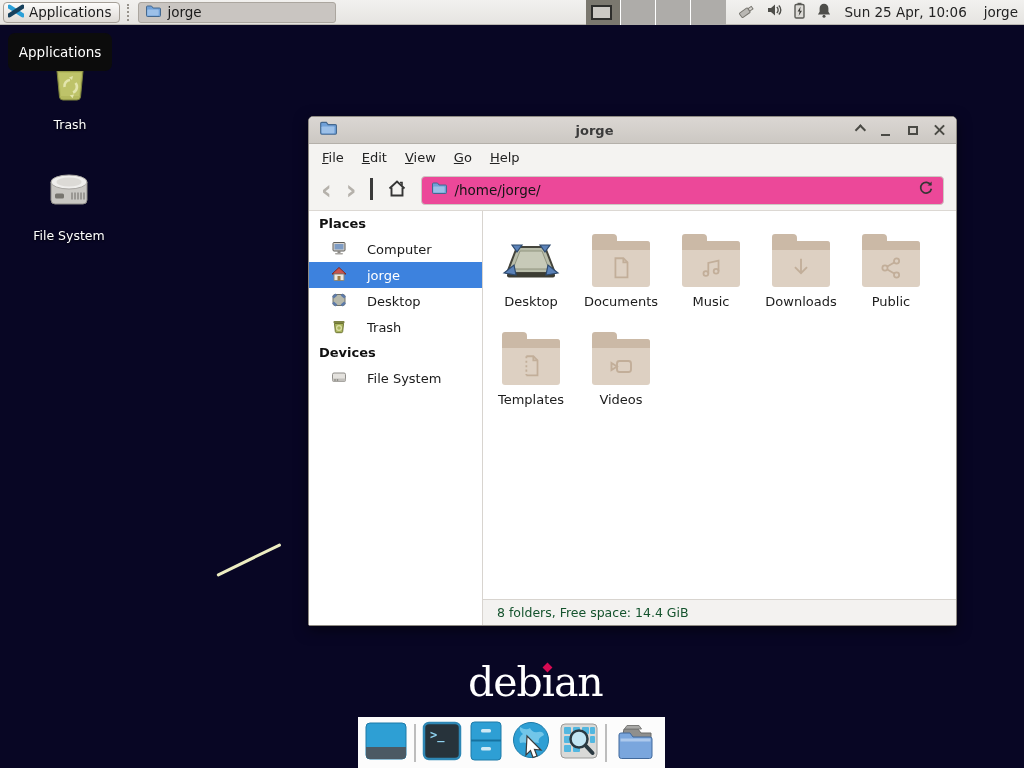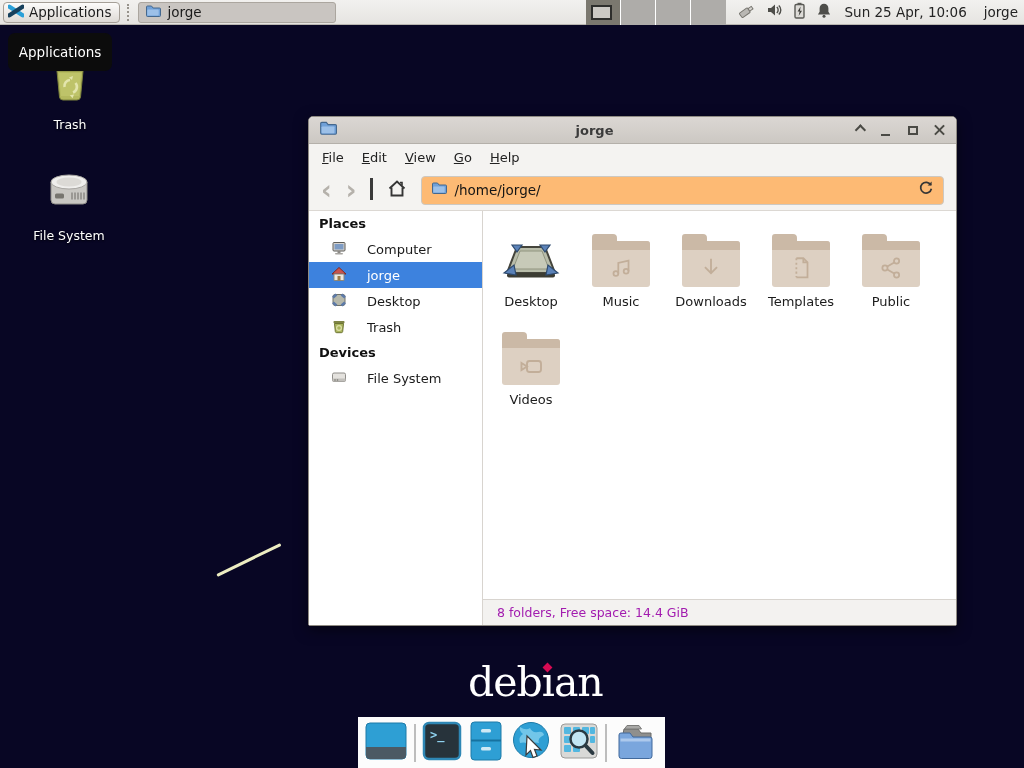--- a/index.html
+++ b/index.html
@@ -56,21 +56,21 @@
 
   #menubar { height:26px; background:#f4f3f1; display:flex; align-items:center; padding:0 4px; }
   .menu-item { display:inline-block; padding:4px 9px; font-size:13px; color:#222; }
   .menu-item::first-letter { text-decoration:underline; }
 
   #toolbar { height:41px; background:#f4f3f1; border-bottom:1px solid #dcd8d3; display:flex;
     align-items:center; padding:0 12px; gap:14px; }
   .nav-chev { font-size:26px; line-height:20px; color:#b5b1ab; font-weight:bold; }
   .nav-up { width:12px; height:12px; border-top:3px solid #3a3a3a; border-right:3px solid #3a3a3a;
     transform:rotate(-45deg) translate(2px,2px); }
-  #pathbar { flex:1; height:29px; background:#fdba74; border:1px solid #ccc8c2; border-radius:4px;
+  #pathbar { flex:1; height:29px; background:#ec4899; border:1px solid #ccc8c2; border-radius:4px;
     display:flex; align-items:center; padding:0 9px; gap:7px; }
   #path-text { flex:1; font-size:13.5px; color:#141414; }
 
   #content { flex:1; display:flex; min-height:0; }
   #sidebar { width:174px; background:#fff; border-right:1px solid #d8d4cf; padding-top:0; }
   .side-header { padding:5px 10px 5px 10px; font-weight:bold; font-size:13px; color:#111; }
   .side-row { height:26px; display:flex; align-items:center; gap:20px; padding-left:22px;
     font-size:13px; color:#1a1a1a; }
   .side-row.selected { background:#3d82de; color:#fff; }
 
@@ -81,21 +81,21 @@
   .icon-box { height:64px; display:flex; align-items:flex-end; justify-content:center; }
   .file-lbl { margin-top:7px; font-size:13px; color:#1c1c1c; }
   .folder { position:relative; width:58px; height:46px; background:#ddd0c2; border-radius:3px; }
   .folder::after { content:""; position:absolute; left:0; top:0; width:100%; height:9px;
     background:#cbb9a6; border-radius:3px 3px 0 0; }
   .folder::before { content:""; position:absolute; left:0; top:-7px; width:25px; height:10px;
     background:#cbb9a6; border-radius:3px 4px 0 0; }
   .folder svg { position:relative; z-index:2; display:block; margin:13px auto 0; }
 
   #statusbar { height:26px; background:#f3f2f0; border-top:1px solid #d8d4cf; display:flex;
-    align-items:center; padding:4px 14px; font-size:12.5px; color:#a21caf; }
+    align-items:center; padding:4px 14px; font-size:12.5px; color:#14532d; }
 
   
   #debian-logo { position:absolute; left:468px; top:658px; color:#fff;
     font-family:"DejaVu Serif","Liberation Serif",serif; font-size:41px; letter-spacing:-1px; }
   .dotless-i { position:relative; }
   .debian-diamond { position:absolute; left:50%; top:0.155em; width:0.17em; height:0.17em;
     margin-left:-0.085em; background:#d70a53; transform:rotate(45deg); }
 
   
   #dock { position:absolute; left:358px; top:717px; width:307px; height:51px; background:#fcfcfc;
@@ -350,20 +350,33 @@
                   <path d="M10 8 L20 8 L15 15 Z"></path>
                     <path d="M38 8 L48 8 L43 15 Z"></path>
                   <path d="M2 36 L12 28 L14 38 Z"></path>
                     <path d="M56 36 L46 28 L44 38 Z"></path>
                 </g>
               </svg>
             </div>
             <span class="file-lbl">Desktop</span>
           </div>
 
+          <div class="file-item">
+            <div class="icon-box">
+                <div class="folder">
+              <svg width="26" height="28" viewBox="0 0 28 28">
+                <g stroke="#c2ae99" stroke-width="1.9" fill="none">
+                  <path d="M8 3.5 h8.5 l4.5 4.5 v16 H8 Z"></path>
+                      <path d="M16.5 3.5 v4.5 h4.5"></path>
+                </g>
+              </svg>
+            </div>
+              </div>
+            <span class="file-lbl">Documents</span>
+          </div>
 
           <div class="file-item">
             <div class="icon-box">
                 <div class="folder">
               <svg width="26" height="28" viewBox="0 0 28 28">
                 <g stroke="#c2ae99" stroke-width="1.9" fill="none">
                   <circle cx="8.5" cy="20" r="2.6"></circle>
                       <circle cx="19.5" cy="17.5" r="2.6"></circle>
                   <path d="M11.1 20 V8.5 L22.1 6 V17.5"></path>
                 </g>
@@ -380,50 +393,50 @@
                 <g stroke="#c2ae99" stroke-width="2" fill="none">
                   <path d="M14 4 v15"></path>
                       <path d="M7.5 13 L14 19.5 L20.5 13"></path>
                 </g>
               </svg>
             </div>
               </div>
             <span class="file-lbl">Downloads</span>
           </div>
 
-
-          <div class="file-item">
-            <div class="icon-box">
-                <div class="folder">
-              <svg width="26" height="28" viewBox="0 0 28 28">
-                <g stroke="#c2ae99" stroke-width="1.9" fill="none">
-                  <path d="M9 3.5 h7.5 l4.5 4.5 v16 H9"></path>
-                      <path d="M16.5 3.5 v4.5 h4.5"></path>
-                  <path d="M9 3.5 v20.5" stroke-dasharray="2.2 2.6"></path>
-                </g>
-              </svg>
-            </div>
-              </div>
-            <span class="file-lbl">Templates</span>
-          </div>
 
           <div class="file-item">
             <div class="icon-box">
                 <div class="folder">
               <svg width="26" height="28" viewBox="0 0 28 28">
                 <g stroke="#c2ae99" stroke-width="1.9" fill="none">
                   <circle cx="7.5" cy="14" r="2.8"></circle>
                       <circle cx="20" cy="6.5" r="2.8"></circle>
                       <circle cx="20" cy="21.5" r="2.8"></circle>
                   <path d="M10 12.5 L17.5 8 M10 15.5 L17.5 20"></path>
                 </g>
               </svg>
             </div>
               </div>
             <span class="file-lbl">Public</span>
+          </div>
+
+          <div class="file-item">
+            <div class="icon-box">
+                <div class="folder">
+              <svg width="26" height="28" viewBox="0 0 28 28">
+                <g stroke="#c2ae99" stroke-width="1.9" fill="none">
+                  <path d="M9 3.5 h7.5 l4.5 4.5 v16 H9"></path>
+                      <path d="M16.5 3.5 v4.5 h4.5"></path>
+                  <path d="M9 3.5 v20.5" stroke-dasharray="2.2 2.6"></path>
+                </g>
+              </svg>
+            </div>
+              </div>
+            <span class="file-lbl">Templates</span>
           </div>
 
           <div class="file-item">
             <div class="icon-box">
                 <div class="folder">
               <svg width="28" height="28" viewBox="0 0 28 28">
                 <g stroke="#c2ae99" stroke-width="1.9" fill="none">
                   <rect x="10" y="9" width="14" height="11" rx="2.5"></rect>
                   <path d="M4.5 11 L10 14.5 L4.5 18 Z"></path>
                 </g>

